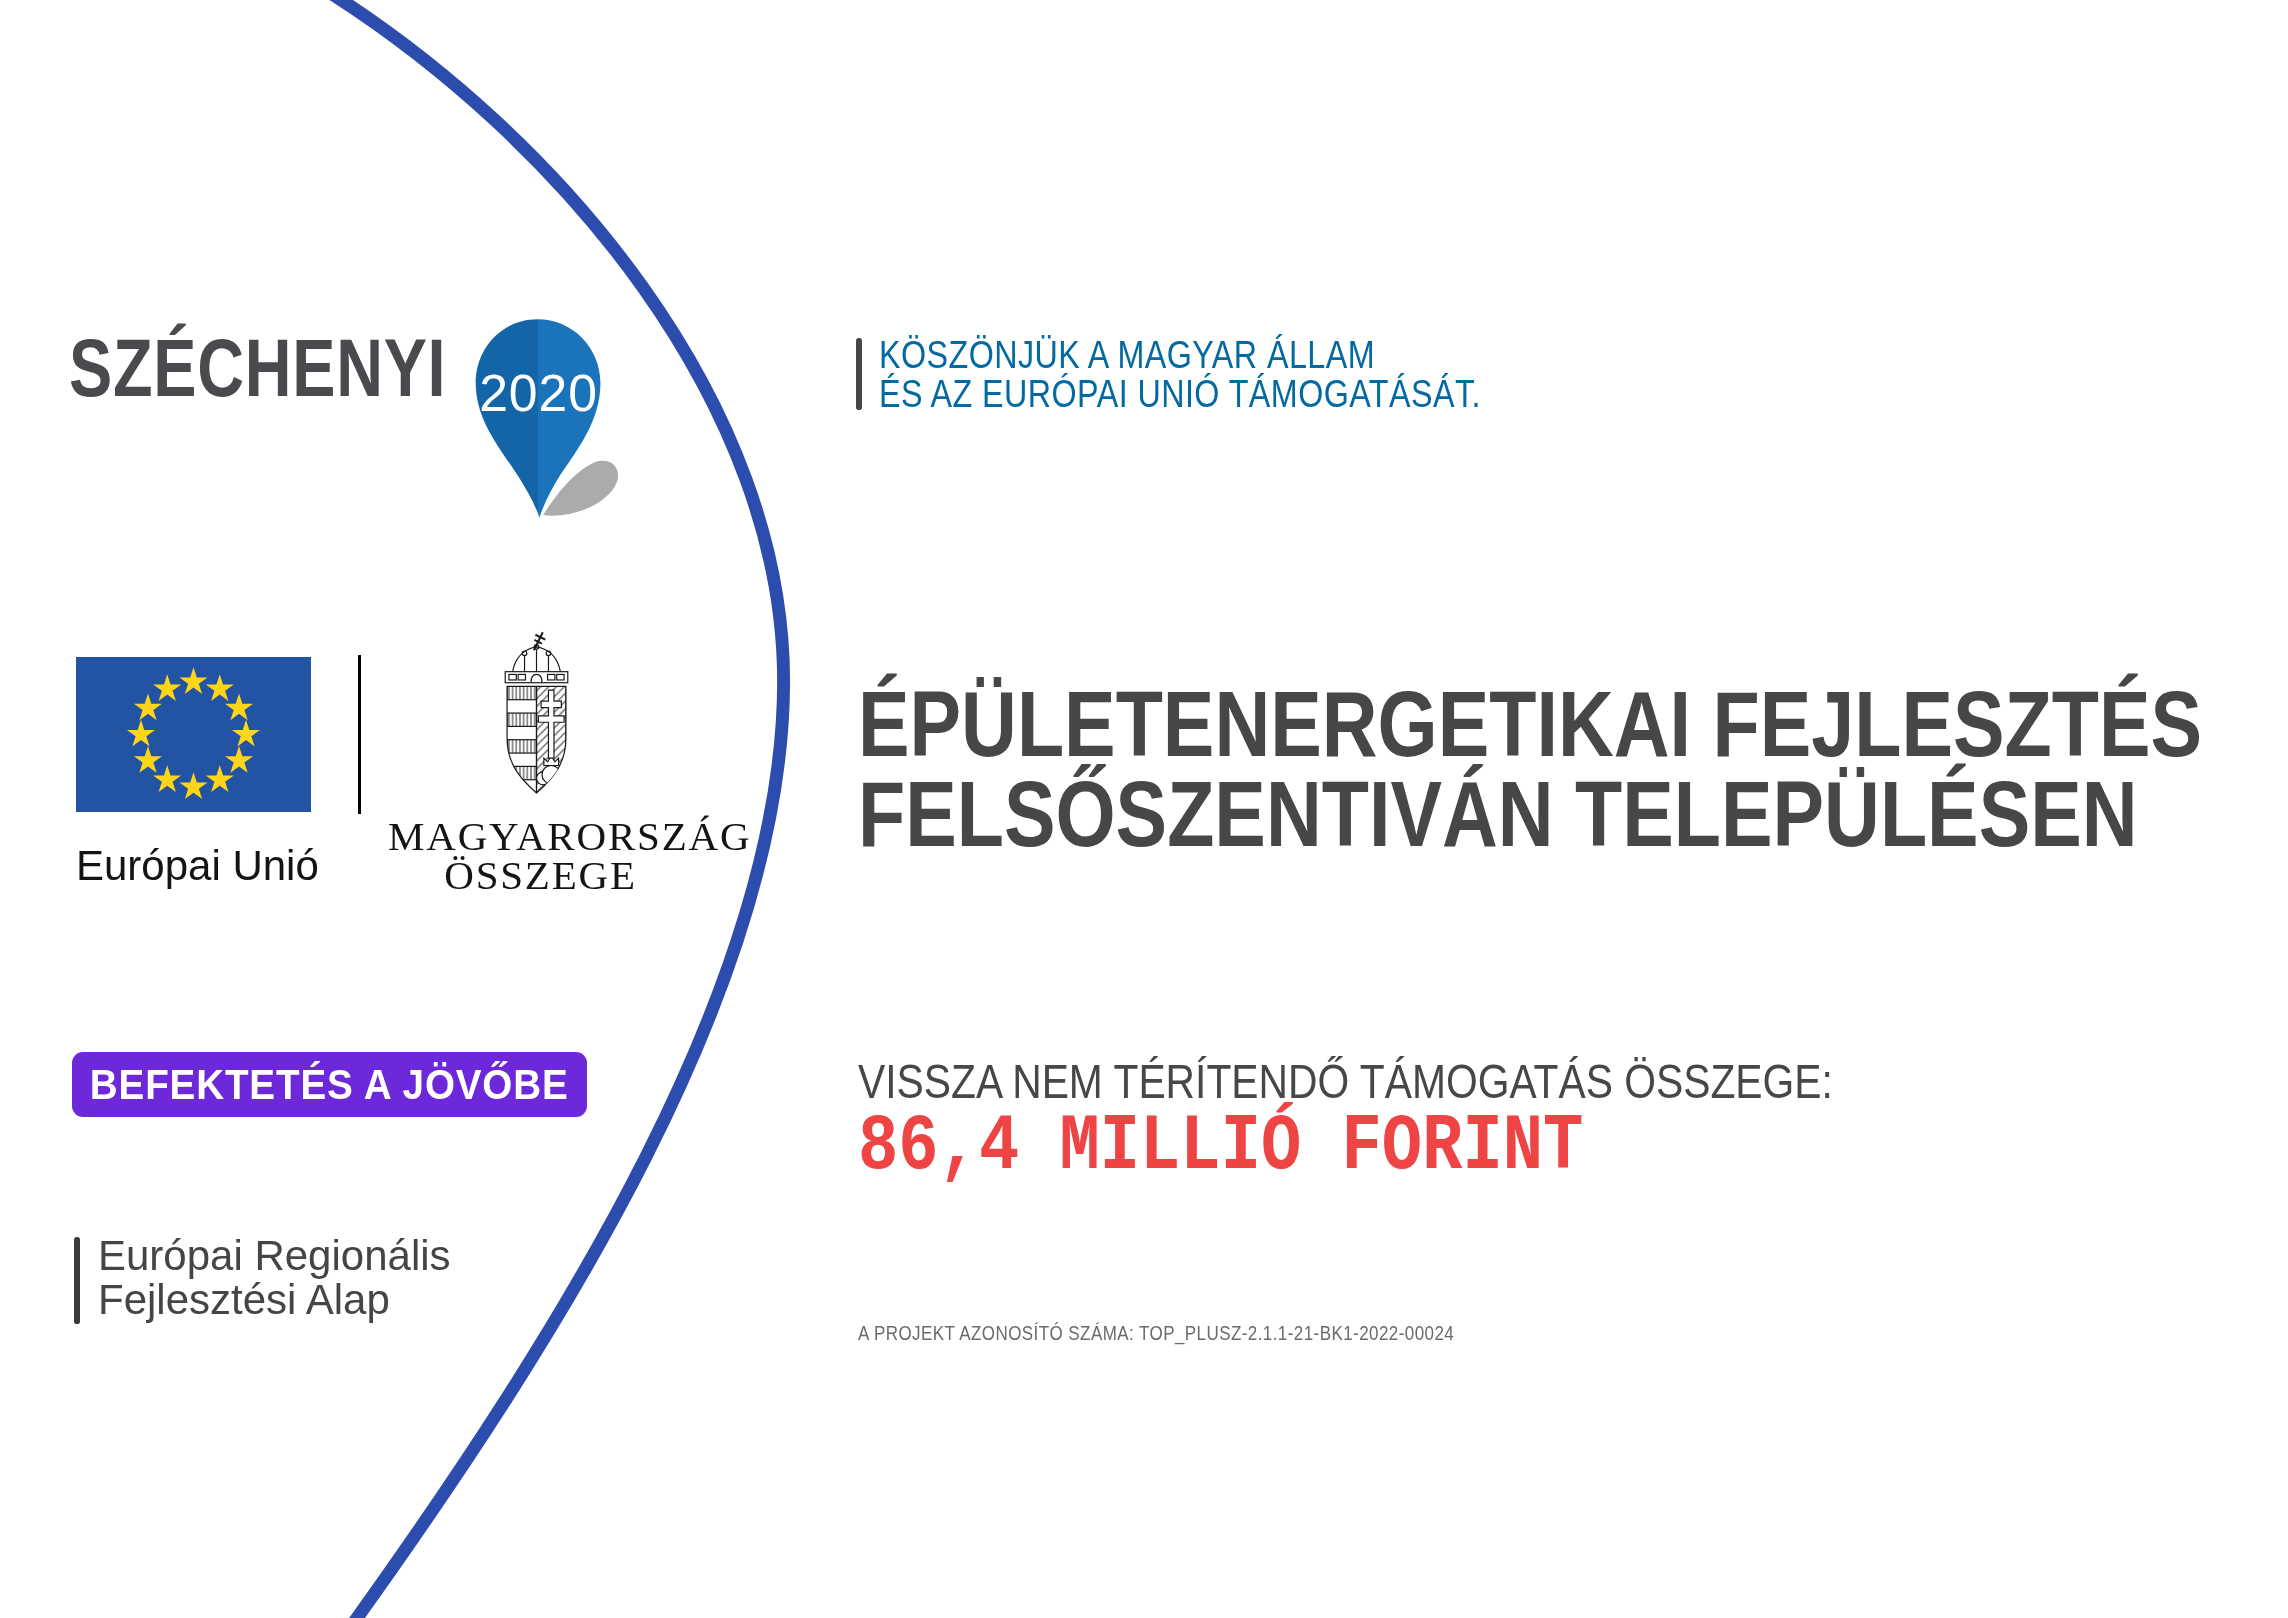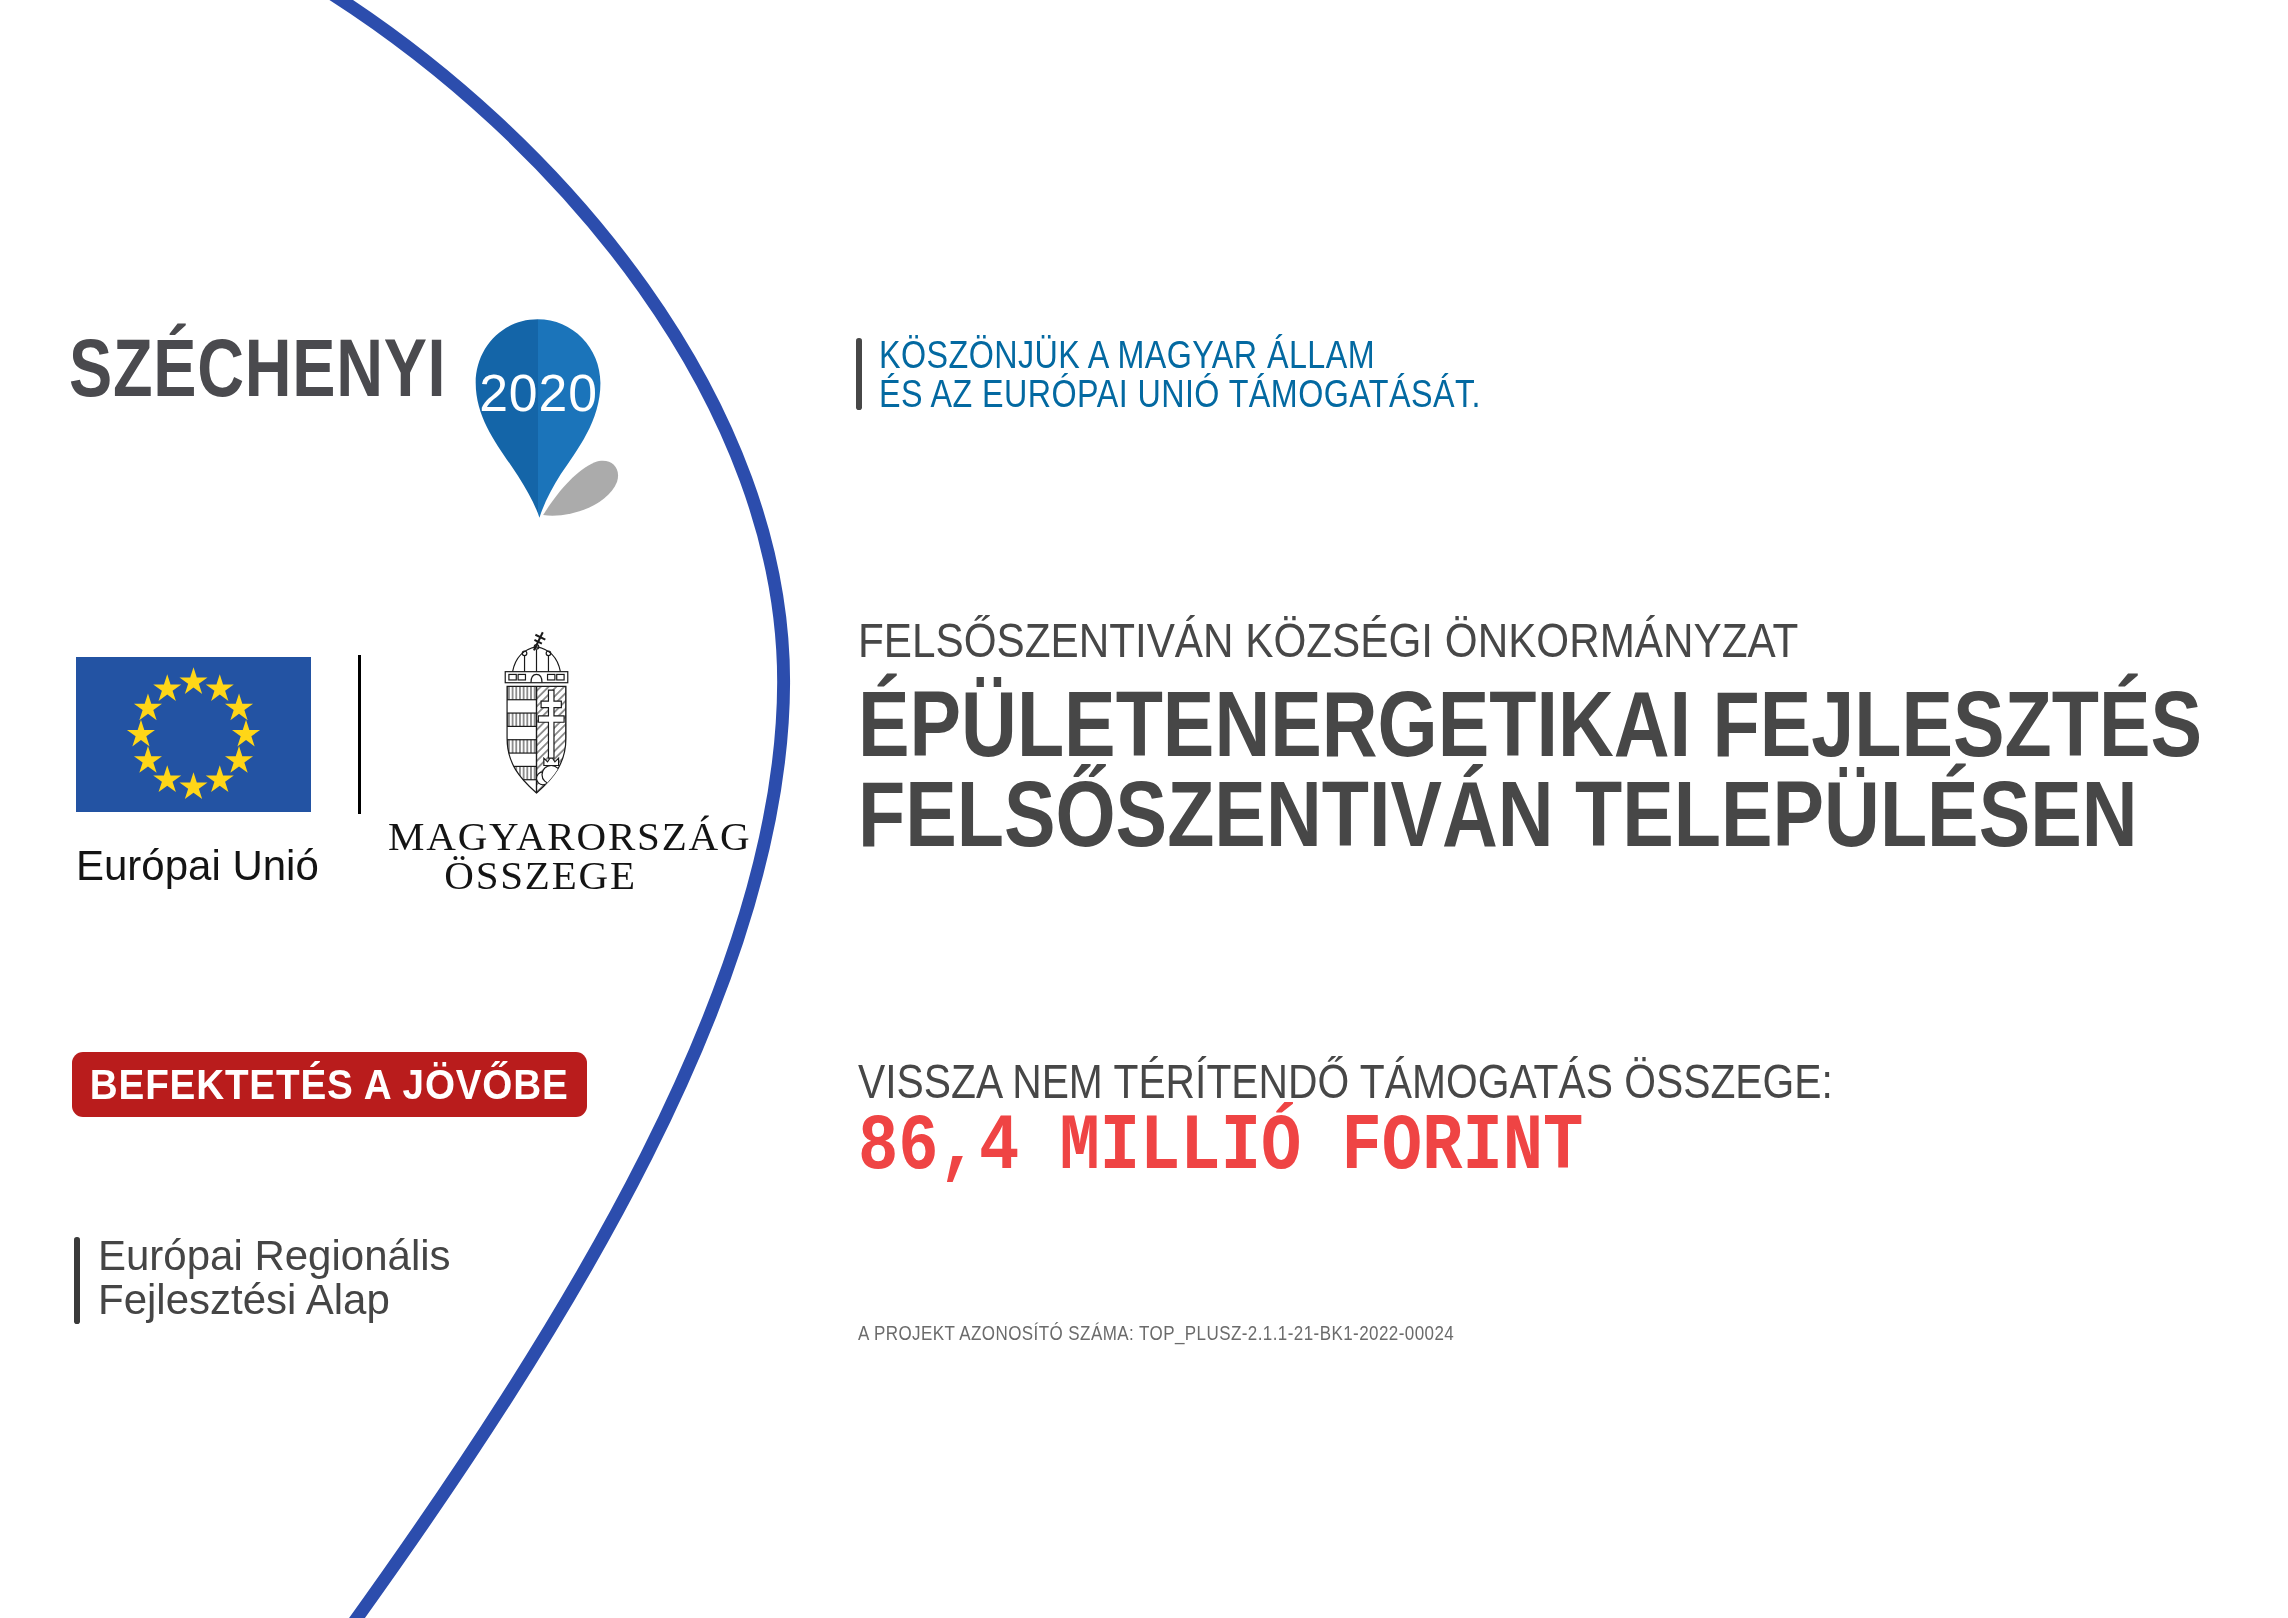--- a/index.html
+++ b/index.html
@@ -30,21 +30,21 @@
   .logo-divider{left:358px;top:655px;width:2.8px;height:159px;background:#000;}
   .coa-svg{left:485px;top:629px;}
   .gov-label{
     left:388px;top:817px;width:305px;text-align:center;
     font-family:"Liberation Serif", serif;
     font-size:41px;color:#141414;letter-spacing:1.8px;line-height:39px;
   }
 
   .badge{
     left:72px;top:1052px;width:515px;height:65px;
-    background:#b91c1c;border-radius:11px;
+    background:#6d28d9;border-radius:11px;
     display:flex;align-items:center;justify-content:center;
   }
   .badge-label{
     font-size:42px;font-weight:bold;color:#ffffff;letter-spacing:0.9px;
     display:inline-block;transform:scaleX(0.92);transform-origin:center;
   }
 
   .fund-bar{left:74px;top:1237px;width:5.5px;height:87px;background:#3a3a3a;border-radius:2.8px;}
   .fund-text{left:98px;top:1234px;font-size:42px;color:#454545;line-height:44px;}
 
@@ -189,23 +189,20 @@
   <div class="abs badge">
     <span class="badge-label">BEFEKTETÉS A JÖVŐBE</span>
   </div>
 
   <div class="abs fund-bar"></div>
   <div class="abs fund-text">
     <div>Európai Regionális</div>
     <div>Fejlesztési Alap</div>
   </div>
 
-  <div class="abs beneficiary">
-    <span class="cond" style="transform:scaleX(0.88)">FELSŐSZENTIVÁN KÖZSÉGI ÖNKORMÁNYZAT</span>
-  </div>
 
   <div class="abs title-line1">
     <span class="cond">ÉPÜLETENERGETIKAI FEJLESZTÉS</span>
   </div>
   <div class="abs title-line2">
     <span class="cond">FELSŐSZENTIVÁN TELEPÜLÉSEN</span>
   </div>
 
   <div class="abs grant-label">
     <span class="cond">VISSZA NEM TÉRÍTENDŐ TÁMOGATÁS ÖSSZEGE:</span>

